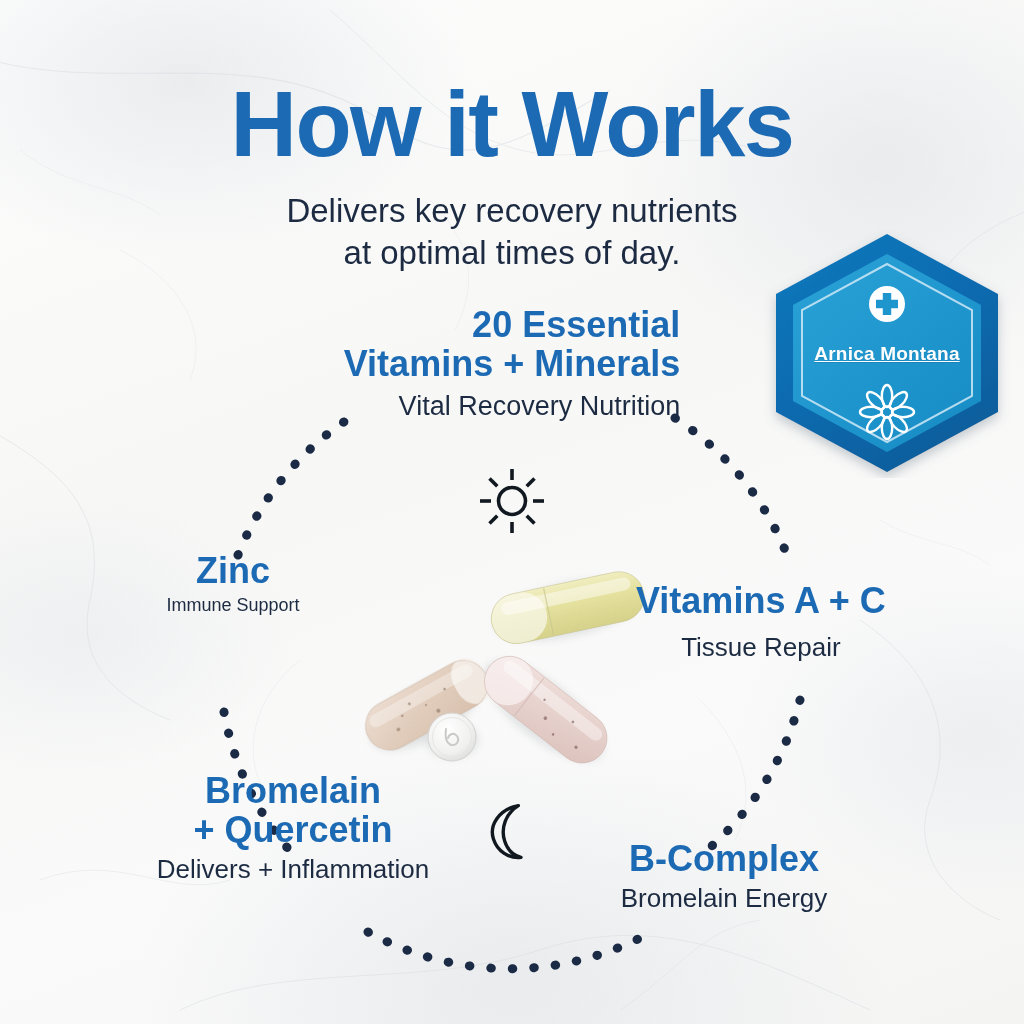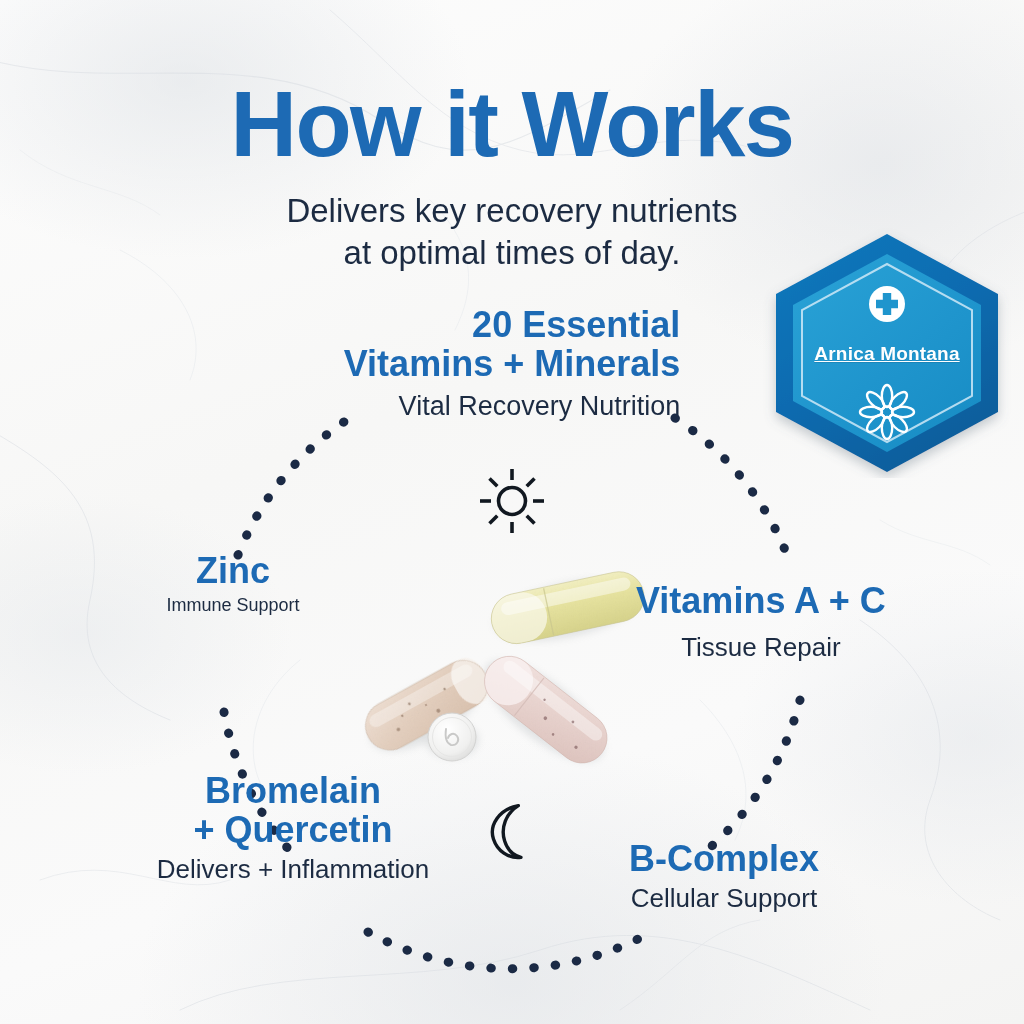--- a/index.html
+++ b/index.html
@@ -311,21 +311,21 @@
   </div>
 
   <div class="node node-brom">
     <div class="hd">Bromelain</div>
     <div class="hd">+ Quercetin</div>
     <div class="sb">Delivers + Inflammation</div>
   </div>
 
   <div class="node node-bcx">
     <div class="hd">B-Complex</div>
-    <div class="sb">Cellular Support</div>
+    <div class="sb">Bromelain Energy</div>
   </div>
 
   <div class="badge">
     <svg width="250" height="250" viewBox="0 0 250 250">
       <defs>
         <linearGradient id="hexOuter" x1="0" y1="0" x2="0.6" y2="1">
           <stop offset="0%" stop-color="#1379bd"></stop>
           <stop offset="55%" stop-color="#0b6bb0"></stop>
           <stop offset="100%" stop-color="#0a5e9c"></stop>
         </linearGradient>

